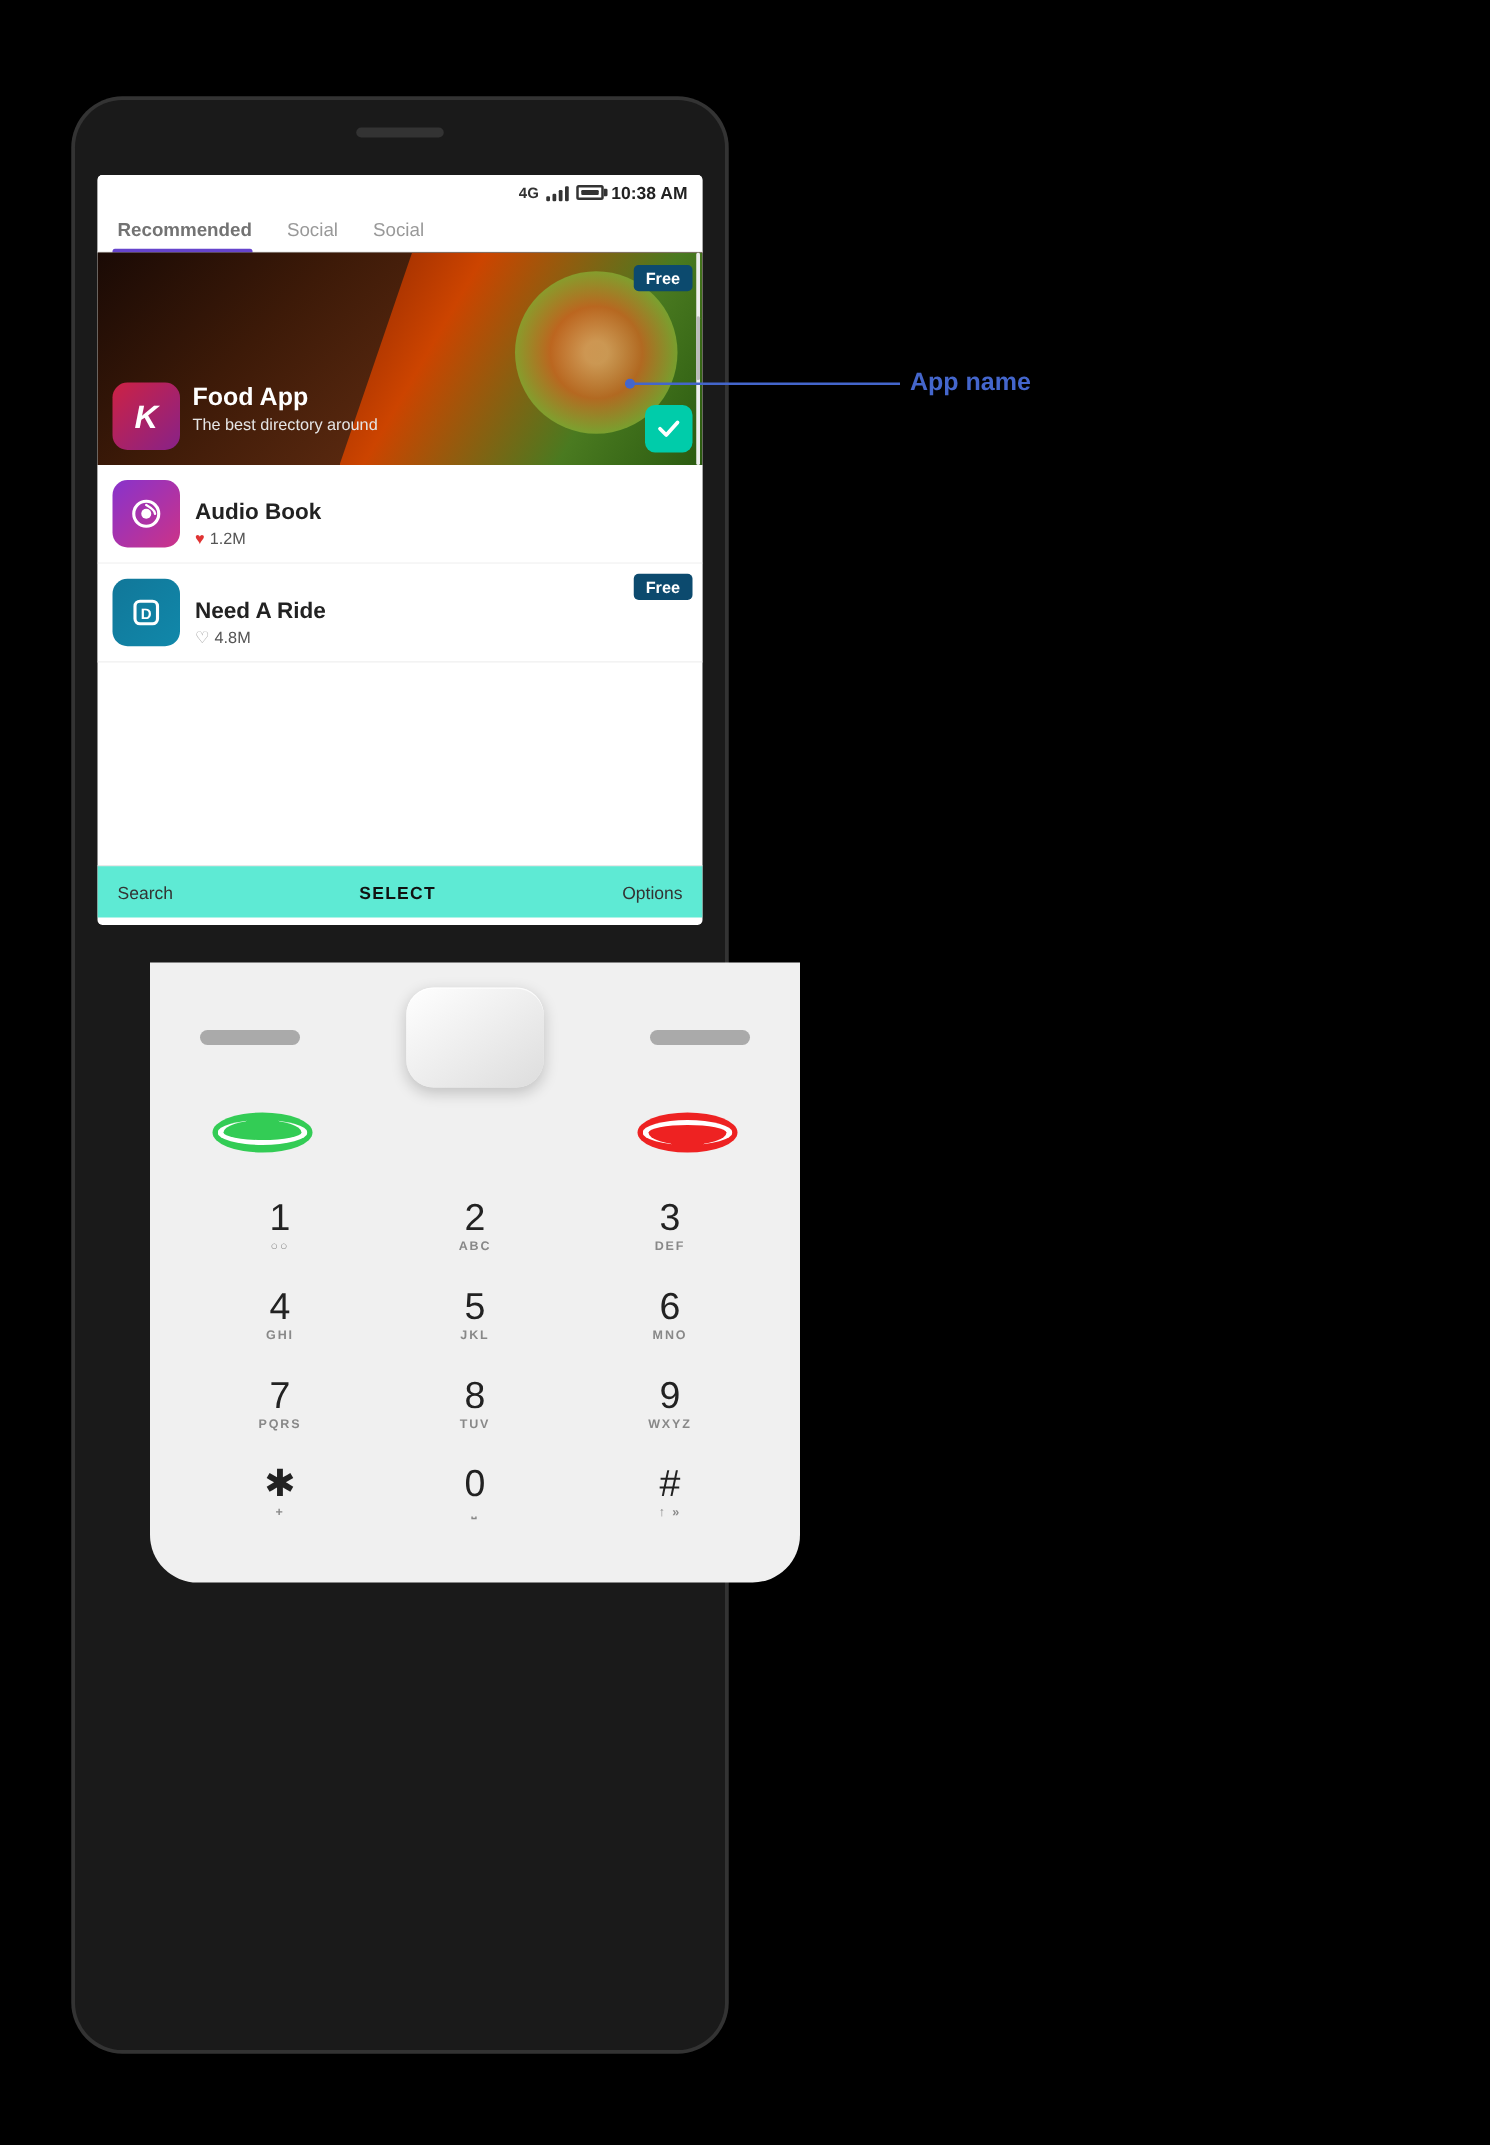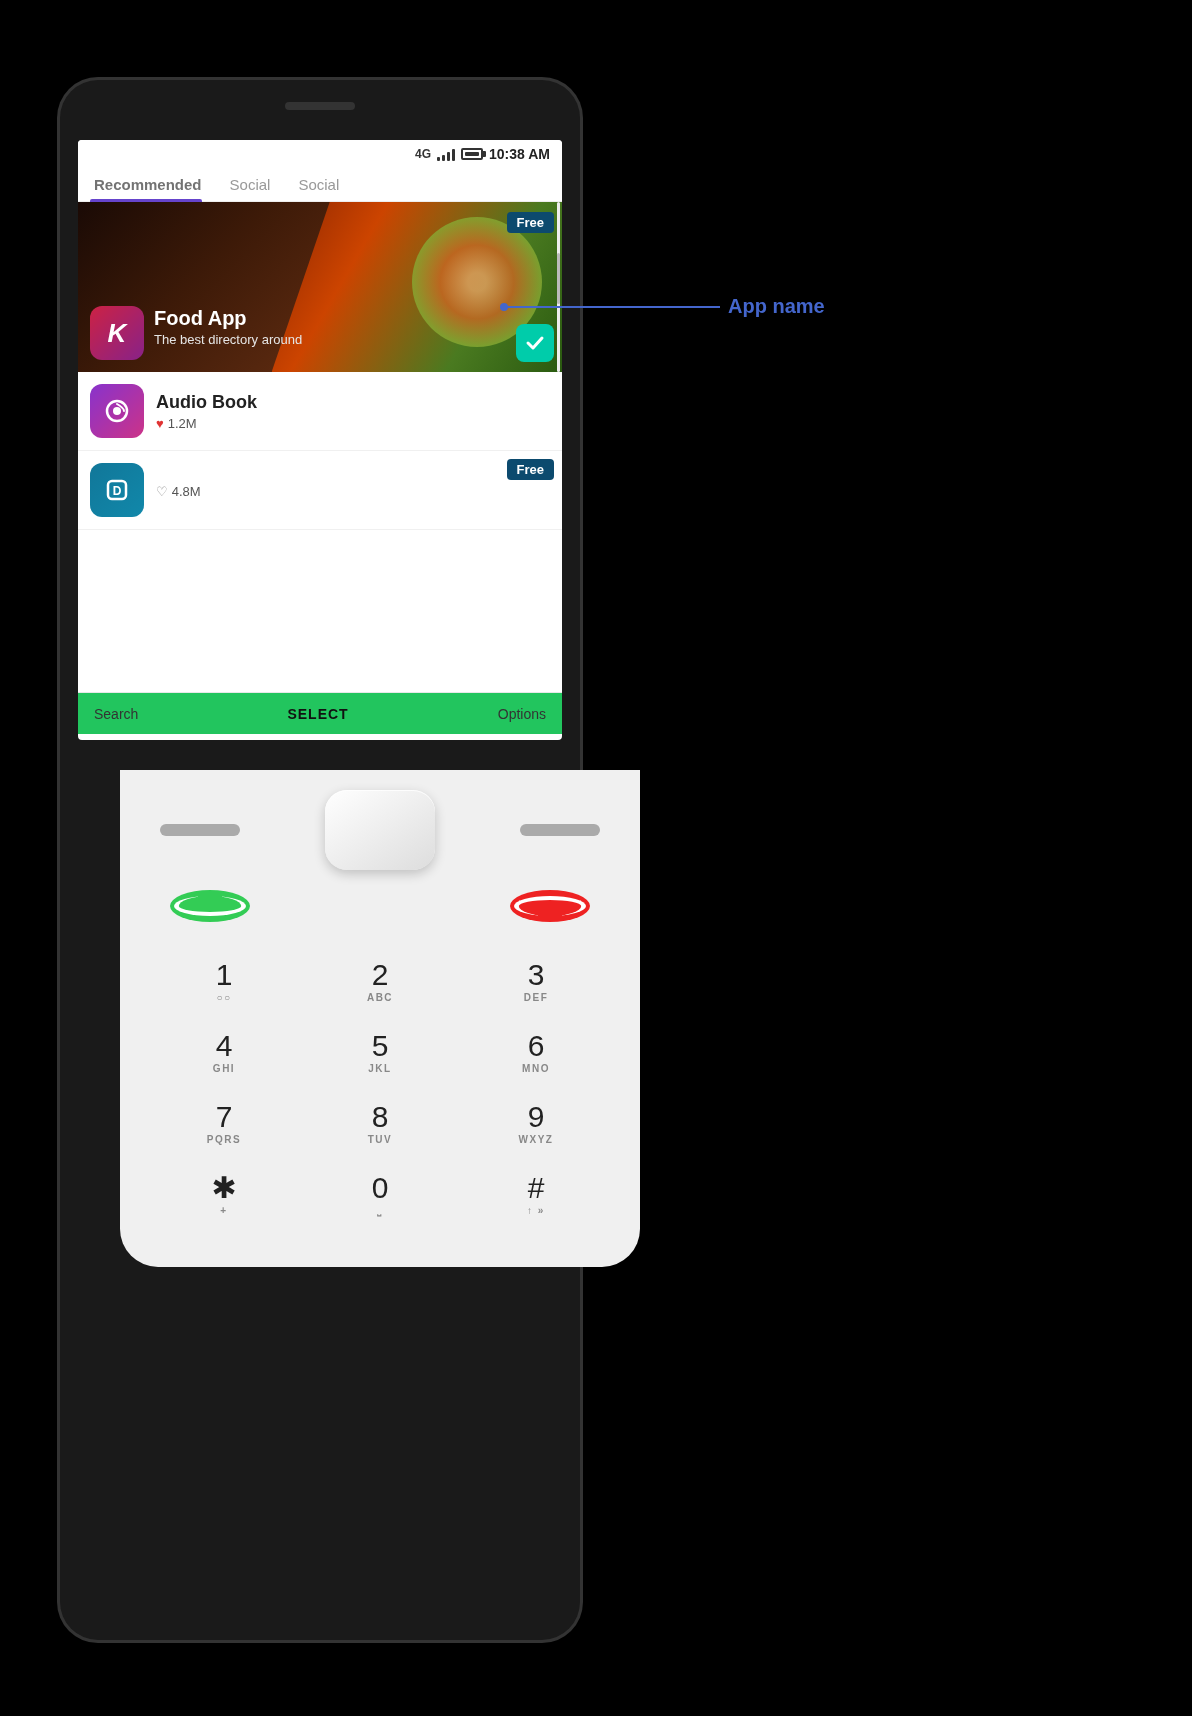--- a/index.html
+++ b/index.html
@@ -268,21 +268,21 @@
       z-index: 10;
     }
     .check-badge svg {
       width: 20px;
       height: 20px;
     }
 
     
     .app-list-item {
       display: flex;
-      align-items: center;
+      align-items: flex-end;
       padding: 12px 12px;
       position: relative;
       border-bottom: 1px solid #f0f0f0;
       background: #fff;
     }
     .app-icon-audiobook {
       width: 54px;
       height: 54px;
       border-radius: 12px;
       background: linear-gradient(135deg, #8833cc, #cc3388);
@@ -334,21 +334,21 @@
     .bottom-keys {
       position: absolute;
       bottom: 6px;
       left: 0;
       right: 0;
       display: flex;
       justify-content: space-between;
       align-items: center;
       padding: 0 16px;
       height: 42px;
-      background: #22c55e;
+      background: #5eead4;
       border-top: 1px solid #e8e8e8;
     }
     .soft-key {
       font-size: 14px;
       color: #333;
     }
     .soft-key-center {
       font-size: 14px;
       font-weight: 800;
       color: #111;
@@ -566,20 +566,21 @@
 
       <div class="app-list-item" style="position:relative;">
         <div style="position:absolute;top:8px;right:8px;" class="free-badge">Free</div>
         <div class="app-icon-ride">
           <svg viewBox="0 0 30 30" fill="none">
             <rect x="6" y="6" width="18" height="18" rx="4" stroke="white" stroke-width="2.5"></rect>
             <text x="15" y="20" text-anchor="middle" fill="white" font-size="12" font-weight="700">D</text>
           </svg>
         </div>
         <div class="app-info-text">
+          <div class="name">Need A Ride</div>
           <div class="rating">
             <span class="heart-outline">♡</span>
             <span>4.8M</span>
           </div>
         </div>
       </div>
 
       <div class="bottom-keys">
         <span class="soft-key">Search</span>
         <span class="soft-key-center">SELECT</span>

